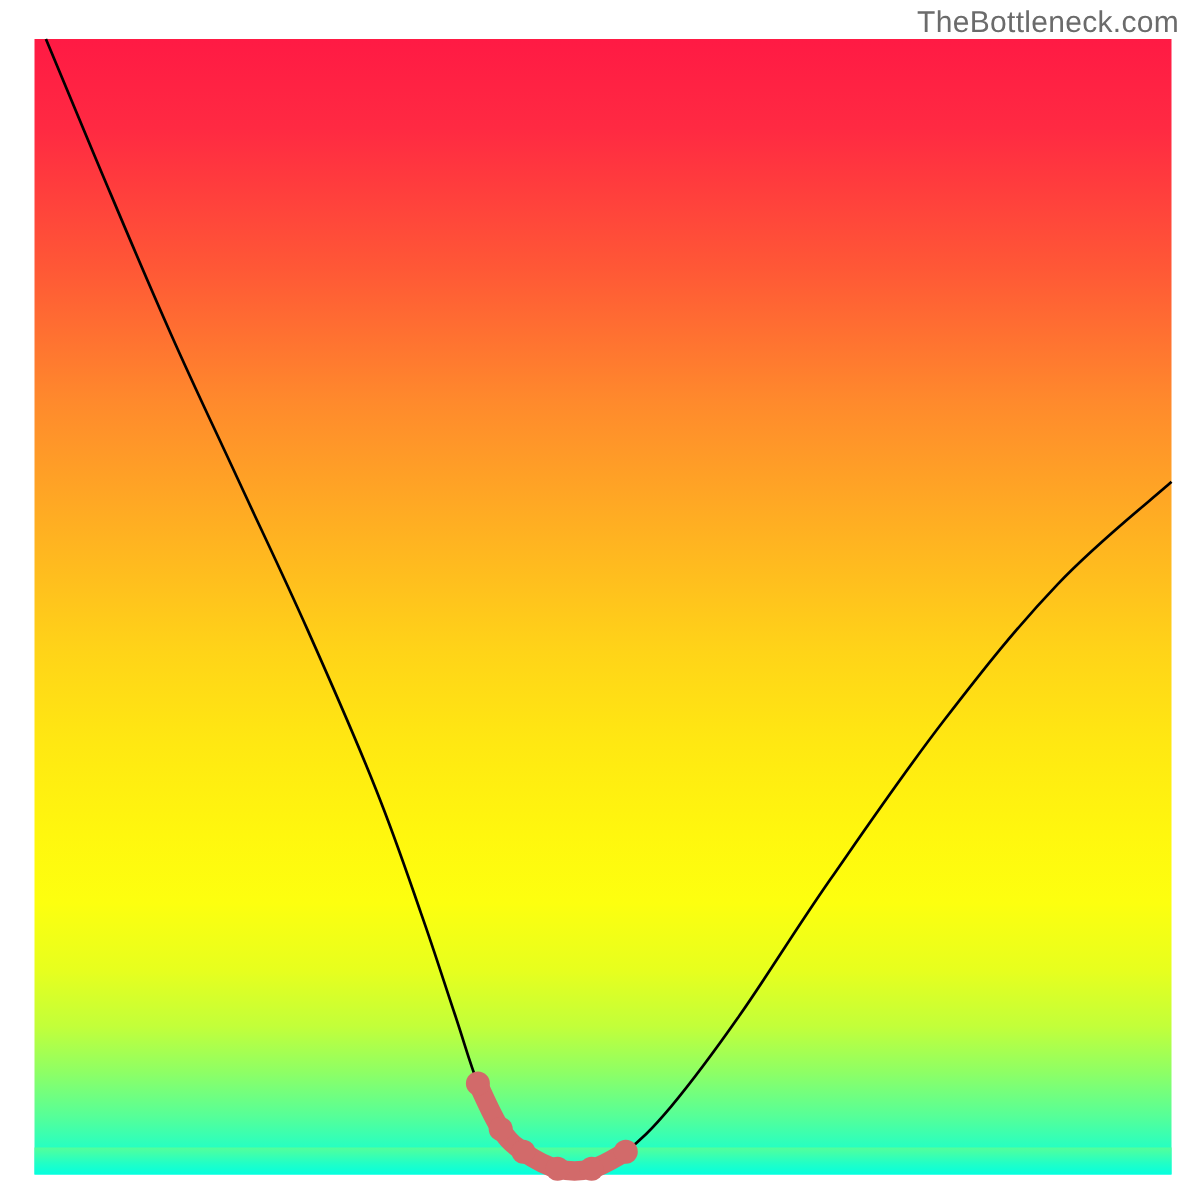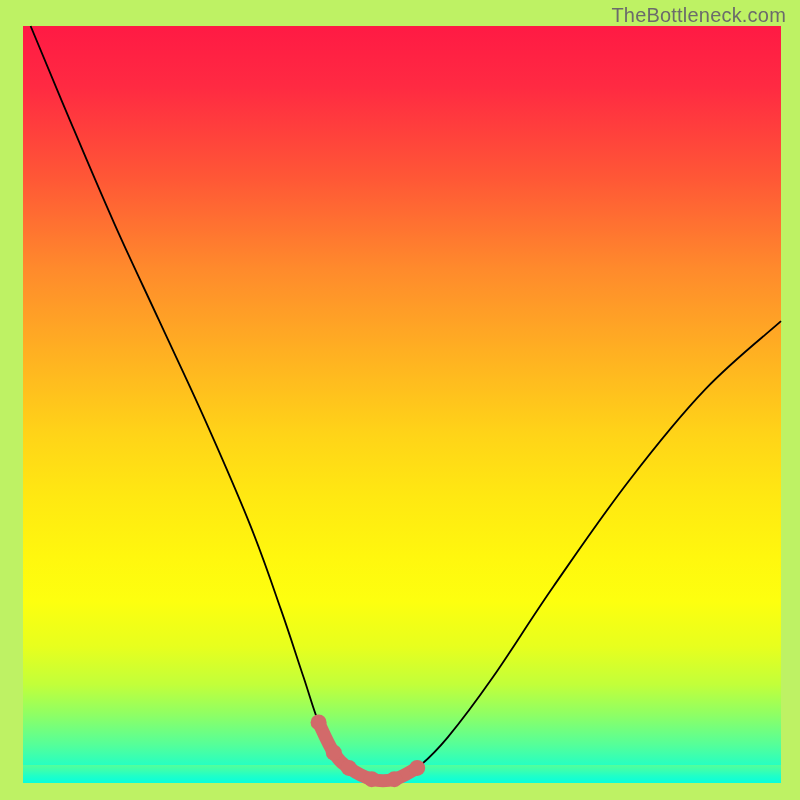--- a/index.html
+++ b/index.html
@@ -8,21 +8,21 @@
     width: 800px;
     height: 800px;
     background: #000;
     overflow: hidden;
     font-family: Arial, Helvetica, sans-serif;
   }
   .chart-container {
     position: relative;
     width: 800px;
     height: 800px;
-    background: #bef264;
+    background: #ffffff;
   }
   .plot-area {
     position: absolute;
     left: 23px;
     top: 26px;
     width: 758px;
     height: 757px;
     background: linear-gradient(to bottom,
       #ff1a44 0%,
       #ff2a42 8%,

